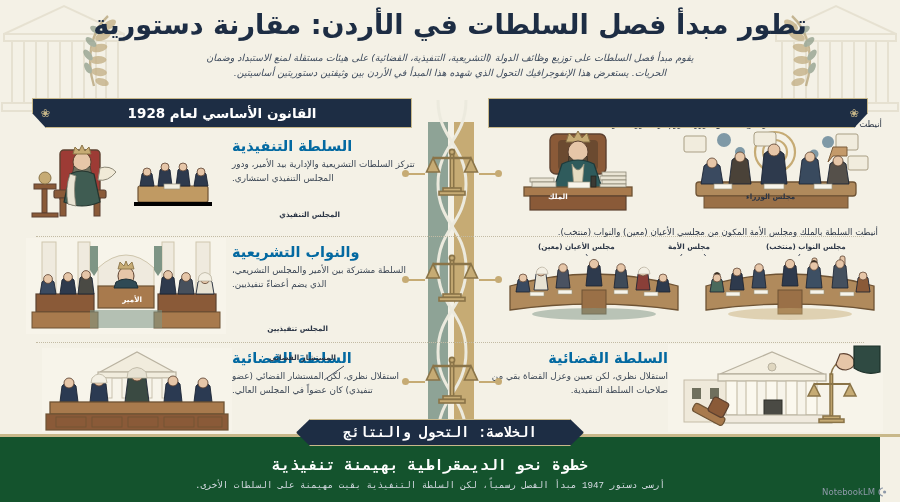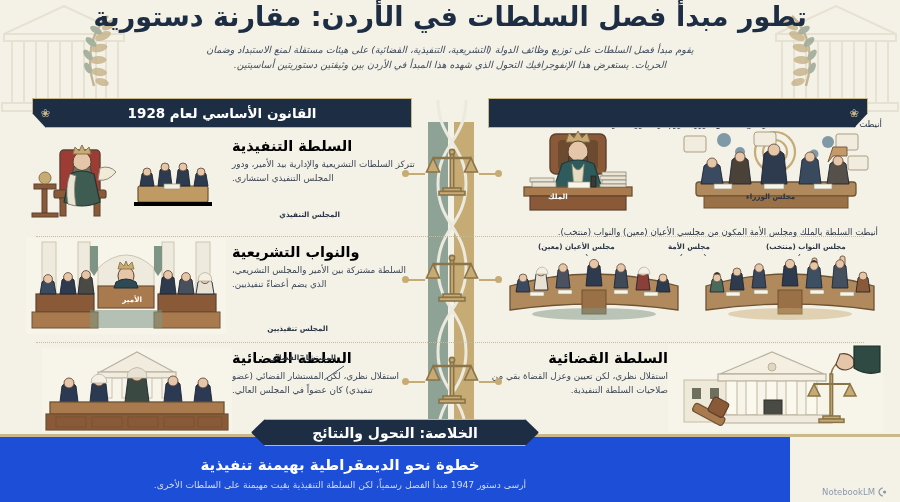--- a/index.html
+++ b/index.html
@@ -20,21 +20,21 @@
   .temple { position: absolute; top: 0; opacity: .35; }
   .temple svg { display: block; }
   .temple.left  { left: -6px; }
   .temple.right { right: -6px; }
 
   .wreath { position: absolute; top: 14px; opacity: .75; }
   .wreath.left  { left: 74px; }
   .wreath.right { right: 74px; }
 
   
-  .header { position: relative; padding-top: 0; text-align: center; z-index: 4; }
+  .header { position: relative; padding-top: 8px; text-align: center; z-index: 4; }
   .title {
     font-size: 27px; font-weight: 700; color: #1d2d44;
     letter-spacing: -.2px; line-height: 1.25;
   }
   .subtitle {
     margin: 8px auto 0; width: 520px;
     font-size: 9.5px; line-height: 1.65; color: #3d4a5c; font-style: italic;
   }
 
   
@@ -88,21 +88,21 @@
     border-top: 1px dotted #c3bba4; z-index: 3;
   }
   .divider.d1 { top: 236px; }
   .divider.d2 { top: 342px; }
 
   .side { position: absolute; top: 0; }
   .side.l { left: 14px;  width: 404px; }
   .side.r { right: 14px; width: 404px; }
 
   .branch-head {
-    font-size: 14.5px; font-weight: 700; color: #000000; line-height: 1.2;
+    font-size: 14.5px; font-weight: 700; color: #0369a1; line-height: 1.2;
   }
   .branch-desc {
     font-size: 8.8px; line-height: 1.55; color: #3b4654; margin-top: 3px;
   }
   .txtblock.l { position: absolute; right: 0; top: 6px; width: 186px; text-align: left; }
   .txtblock.r { position: absolute; left: 0;  top: 6px; width: 186px; text-align: right; }
 
   .art { position: absolute; top: 2px; }
   .art-caption {
     position: absolute; font-size: 7.2px; color: #2b3545; font-weight: 600;
@@ -110,22 +110,22 @@
   }
   .art-caption.light { color: #ffffff; }
 
   .foot-note {
     position: absolute; bottom: 2px; font-size: 8.6px; color: #2b3545;
     line-height: 1.4; white-space: nowrap;
   }
 
   
   .conclusion {
-    position: absolute; left: 0; bottom: 0; width: 790px; height: 68px;
-    background: #1d4ed8; z-index: 8;
+    position: absolute; left: 0; bottom: 0; width: 880px; height: 68px;
+    background: #14532d; z-index: 8; font-family: Liberation Mono, monospace;
   }
   .conclusion::before {
     content: ""; position: absolute; top: 0; left: 0; width: 900px; height: 3px;
     background: #c8b88a;
   }
   .conc-tab {
     position: absolute; top: -15px; left: 50%; transform: translateX(-50%);
     width: 288px; height: 27px; background: #1d2d44;
     border: 1.5px solid #c8b88a;
     clip-path: polygon(14px 0, calc(100% - 14px) 0, 100% 50%, calc(100% - 14px) 100%, 14px 100%, 0 50%);

